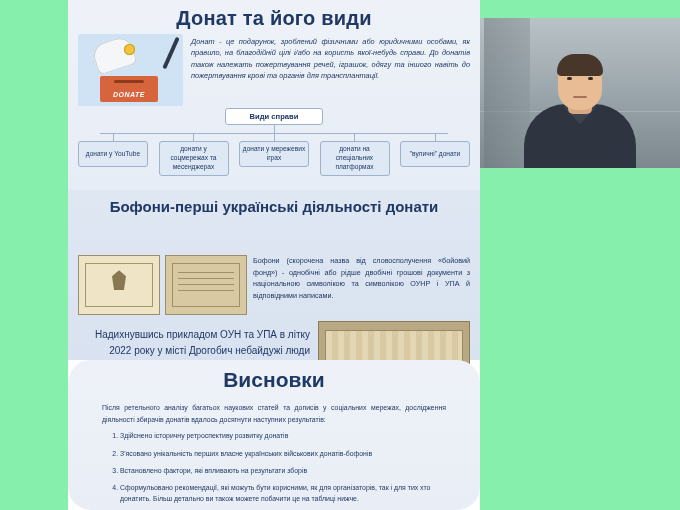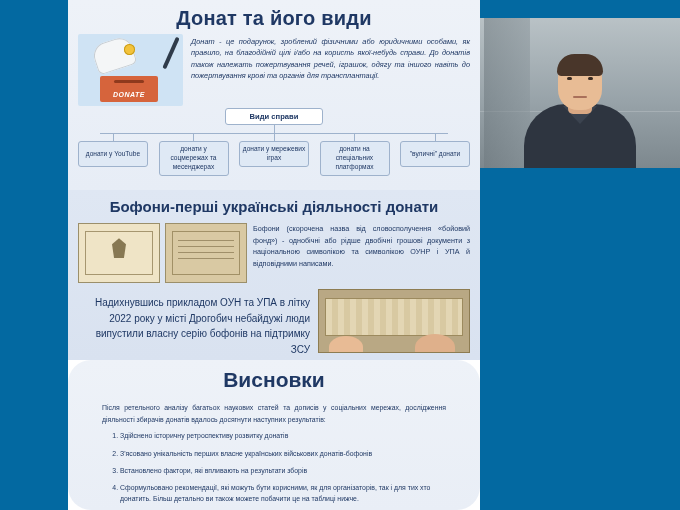--- a/index.html
+++ b/index.html
@@ -10,21 +10,21 @@
   body {
     width: 680px;
     height: 510px;
     overflow: hidden;
     font-family: "Liberation Sans", sans-serif;
   }
   .stage {
     position: relative;
     width: 680px;
     height: 510px;
-    background: #0369a1;
+    background: #86efac;
   }
 
   
   .deck {
     position: absolute;
     left: 68px;
     top: 0;
     width: 412px;
     height: 510px;
     background: #ffffff;
@@ -188,20 +188,21 @@
     text-align: center;
     font-size: 15px;
     line-height: 1.15;
     font-weight: bold;
     color: #1f3864;
   }
   .s2-body {
     display: flex;
     gap: 6px;
     padding: 4px 10px 0 10px;
+    margin-top: 32px;
   }
   .bofon-pair {
     flex: 0 0 168px;
     display: flex;
     gap: 5px;
   }
   .bofon {
     width: 80px; height: 58px;
     border: 1px solid #9b8f6a;
     background: #efe4c6;

